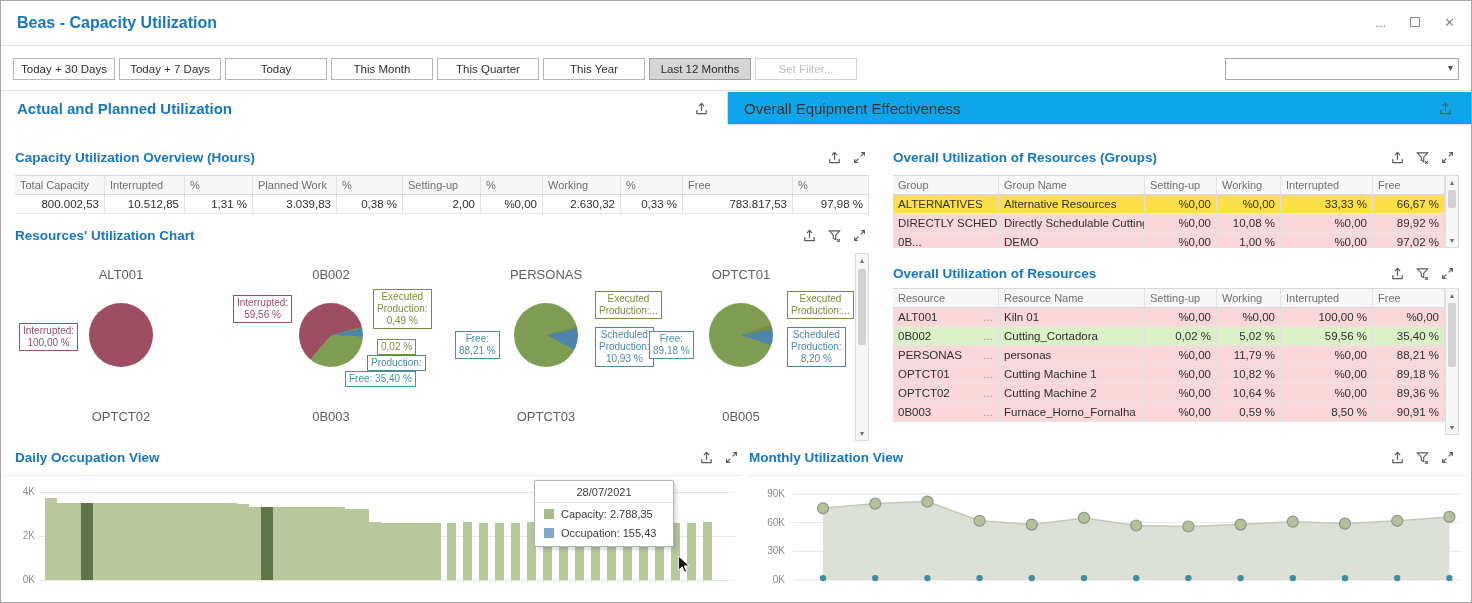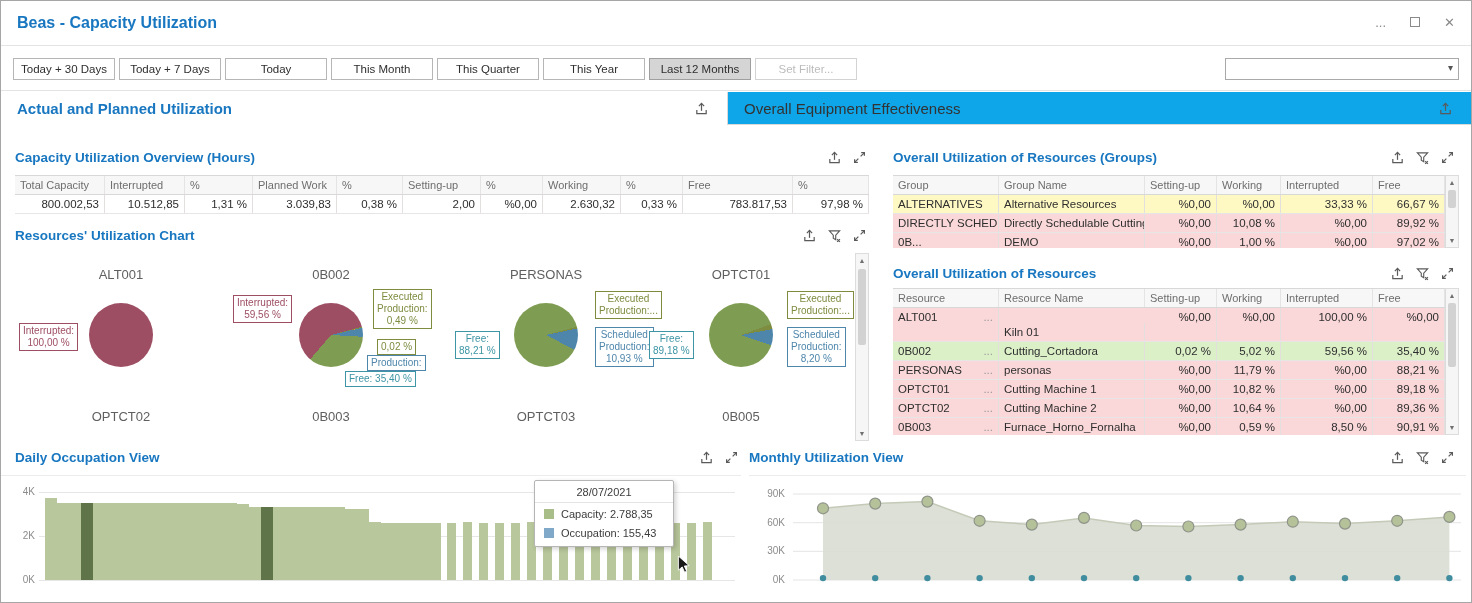--- a/index.html
+++ b/index.html
@@ -38,21 +38,21 @@
 #res-head{top:138px;left:892px;width:564px}
 #res-wrap{position:absolute;top:163px;left:892px;width:566px;height:147px;overflow:hidden;display:flex;align-items:stretch}
 #monthly-head{top:322px;left:748px;width:708px}
 #monthly-chart{position:absolute;top:350px;left:748px;width:717px;height:128px;border-top:1px solid #ececec}
 .gtable{flex:1;font-size:11.5px;color:#2e2e2e;border-top:1px solid #d8d8d8;overflow:hidden}
 .thead{display:flex;background:#f7f7f7;color:#6e6e6e;border-bottom:1px solid #d8d8d8;font-size:11px}
 .th{padding:3px 5px;border-right:1px solid #e4e4e4;overflow:hidden;white-space:nowrap;flex-shrink:0}
 .trow{display:flex;border-bottom:1px solid #e6e6e6;background:#fff}
 .td{padding:3px 5px;border-right:1px solid #e3dfdf;overflow:hidden;white-space:nowrap;flex-shrink:0}
 .num{text-align:right}
-.bg-yellow{background:#fef9c3}
+.bg-yellow{background:#fde047}
 .bg-pink{background:#fad7d8}
 .bg-green{background:#dcf0c8}
 .codecell{display:flex;justify-content:space-between}
 .dots{color:#9a9a9a}
 .pie-title{position:absolute;width:140px;text-align:center;font-size:13px;color:#5f5f5f}
 .pie{position:absolute;width:64px;height:64px;border-radius:50%;z-index:1}
 .callout{position:absolute;background:#fff;border:1px solid;font-size:10px;line-height:12px;padding:1px 3px;text-align:center;white-space:nowrap;z-index:2}
 .nextlabel{position:absolute;width:140px;text-align:center;font-size:13px;color:#5f5f5f}
 .vscroll{width:14px;display:flex;flex-direction:column;border:1px solid #dcdcdc;background:#f6f6f6;flex-shrink:0}
 .sarrow{height:13px;font-size:7px;color:#707070;display:flex;align-items:center;justify-content:center;cursor:pointer}
@@ -501,21 +501,21 @@
             <div class="th" style="width: 72px;">Setting-up</div>
             <div class="th" style="width: 64px;">Working</div>
             <div class="th" style="width: 92px;">Interrupted</div>
             <div class="th" style="flex: 1 1 0%;">Free</div>
           </div>
           <div class="trow bg-pink">
             <div class="td codecell" style="width: 106px;">
               <span>ALT001</span>
               <span class="dots">...</span>
             </div>
-            <div class="td" style="width: 146px; margin-top: 15px;">Kiln 01</div>
+            <div class="td" style="width: 146px;">Kiln 01</div>
             <div class="td num" style="width: 72px;">%0,00</div>
             <div class="td num" style="width: 64px;">%0,00</div>
             <div class="td num" style="width: 92px;">100,00 %</div>
             <div class="td num" style="flex: 1 1 0%;">%0,00</div>
           </div>
           <div class="trow bg-green">
             <div class="td codecell" style="width: 106px;">
               <span>0B002</span>
               <span class="dots">...</span>
             </div>

